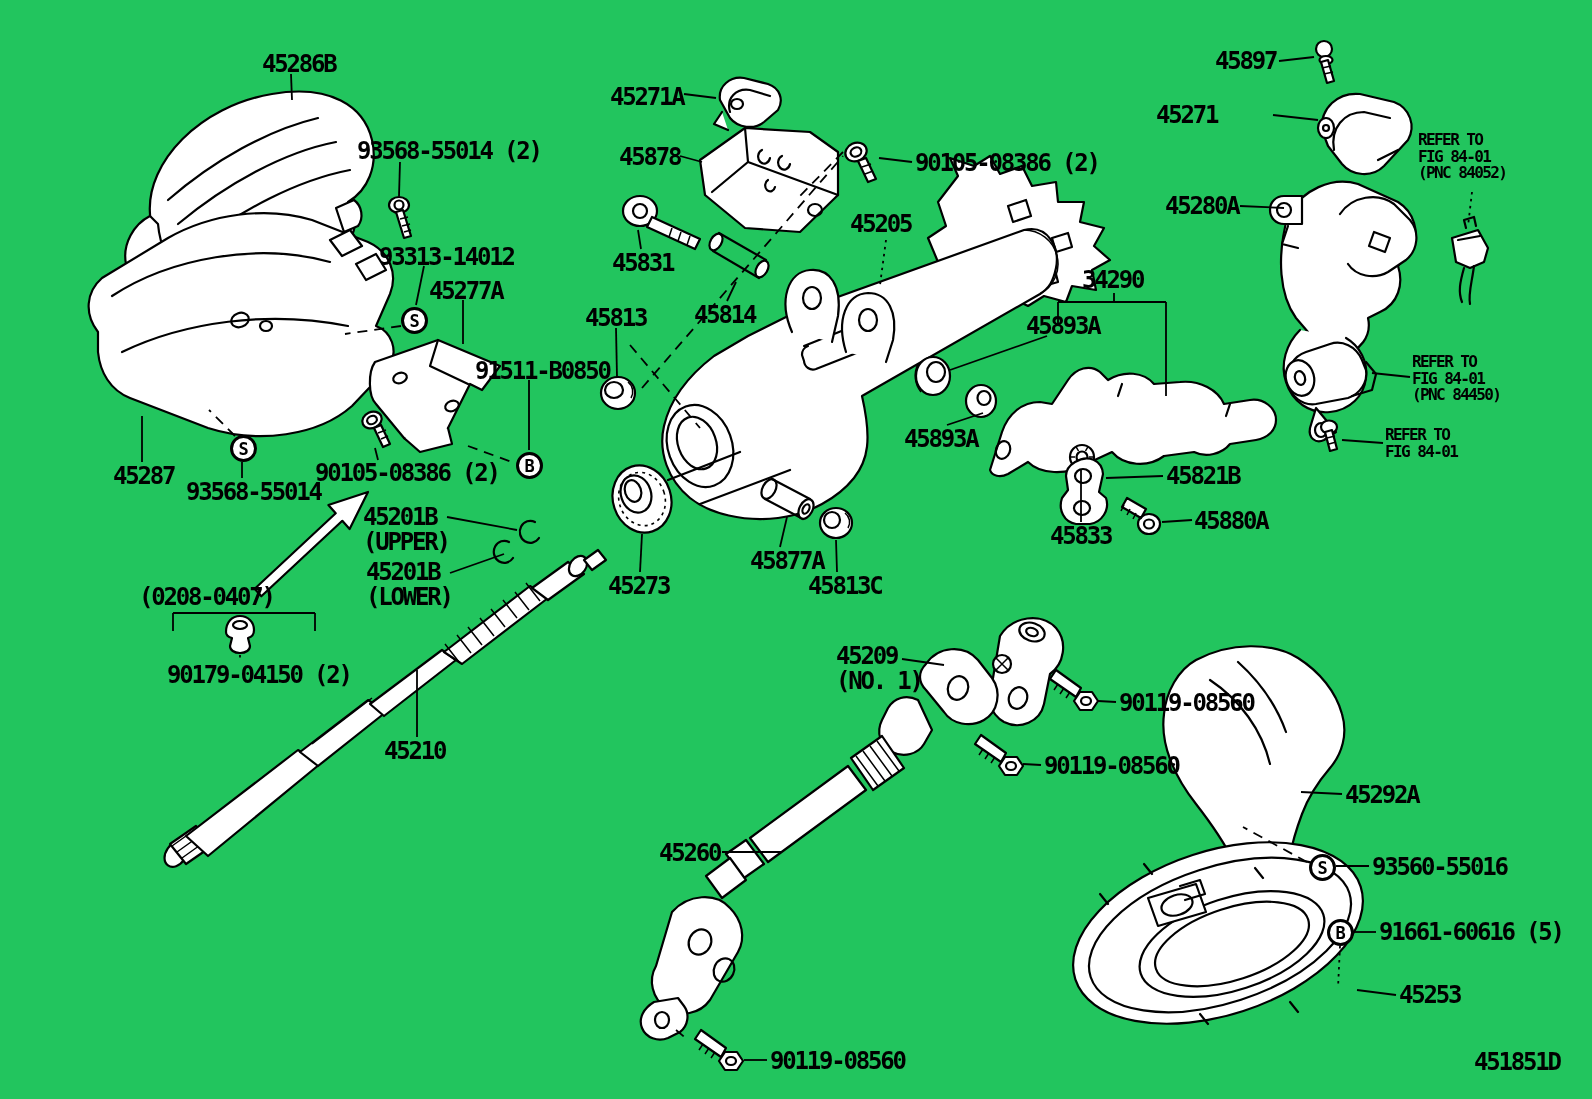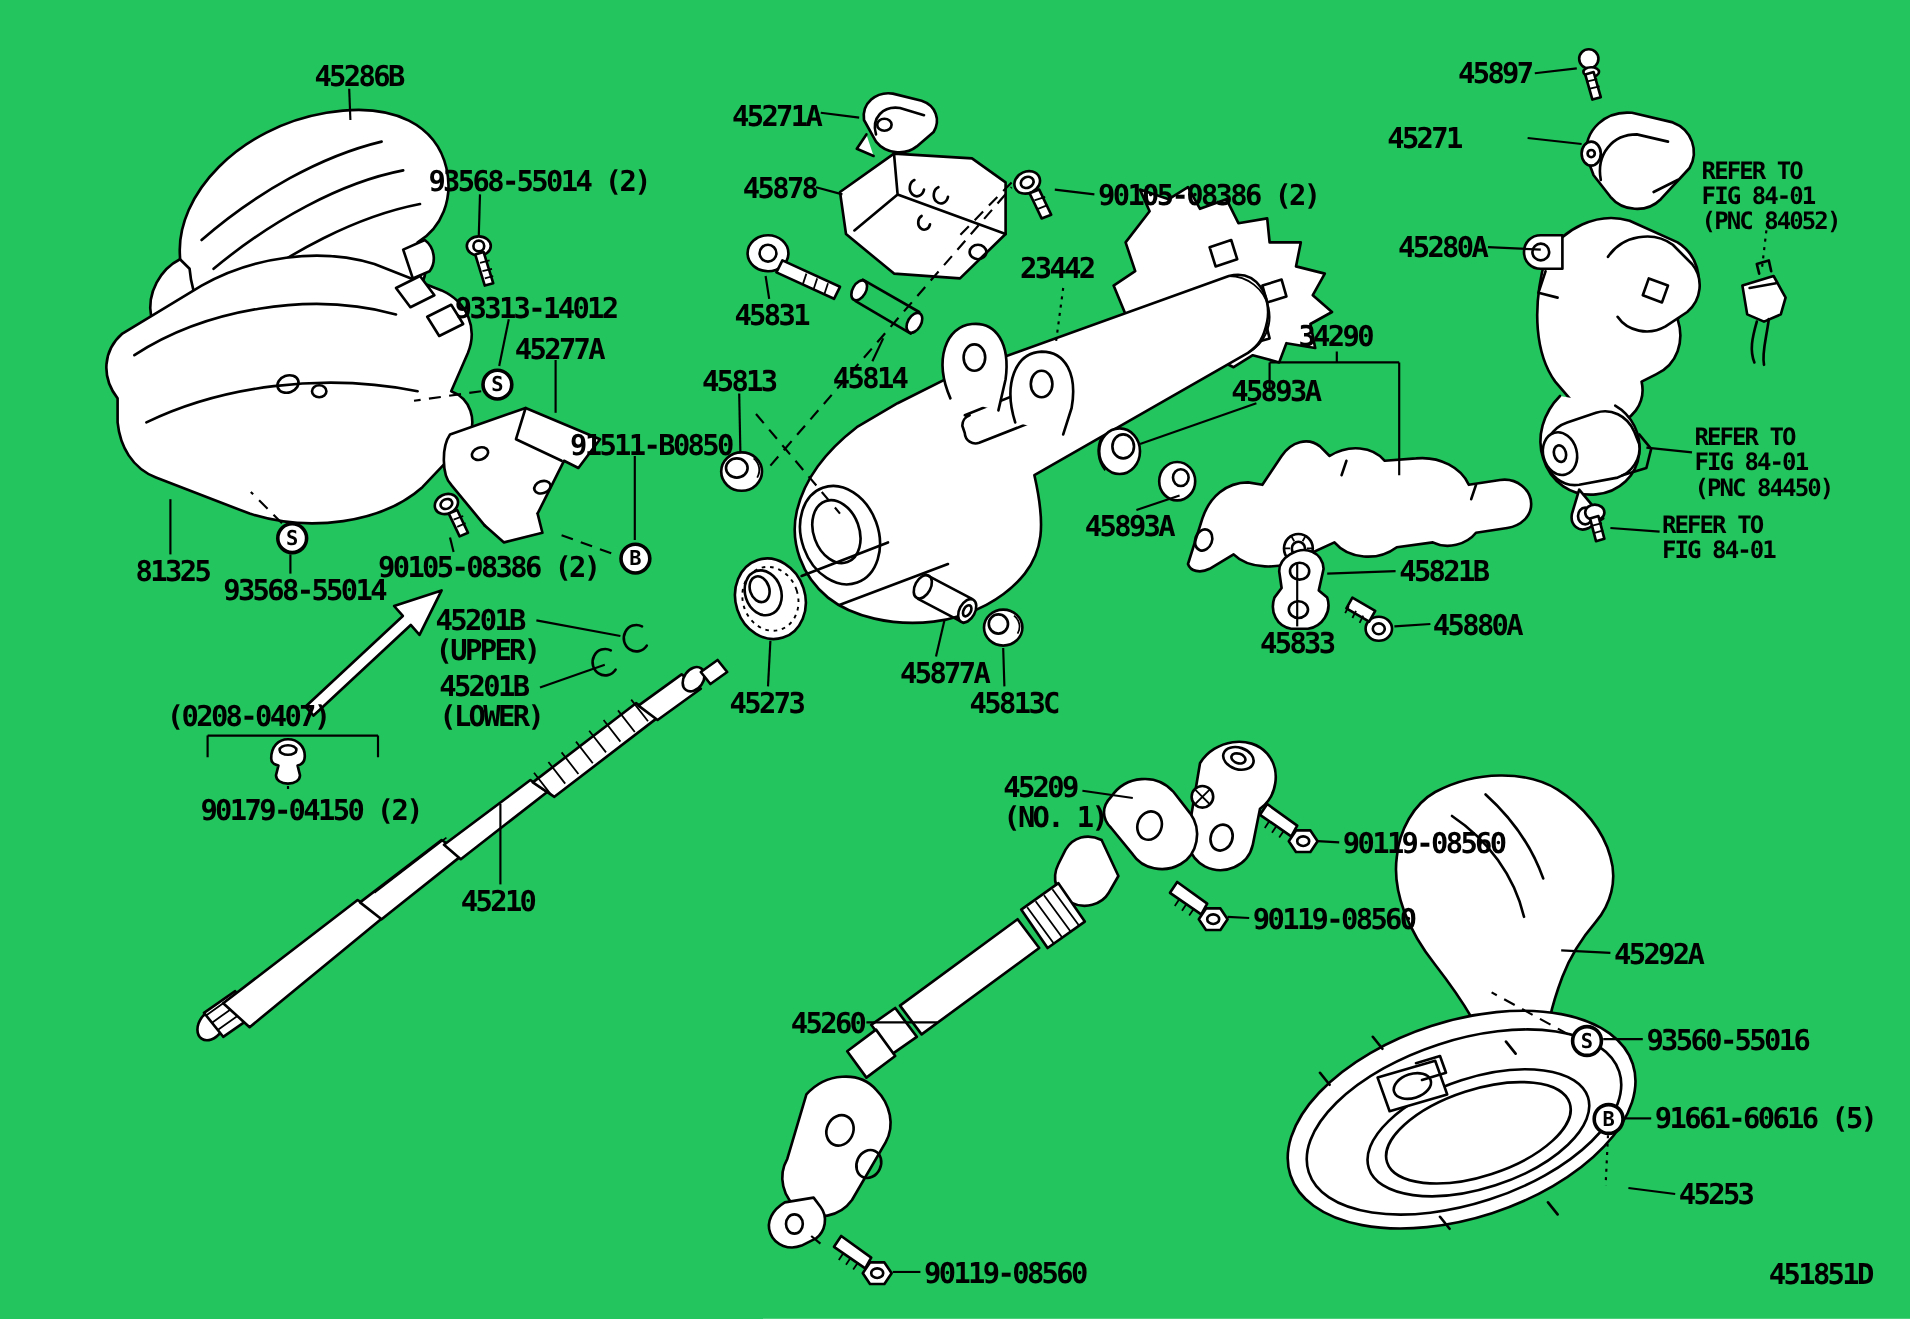--- a/index.html
+++ b/index.html
@@ -10,21 +10,21 @@
   svg.art { position:absolute; left:0; top:0; }
   svg .s  { stroke:#000; stroke-width:2.2; fill:#fff; stroke-linecap:round; stroke-linejoin:round; }
   svg .l  { stroke:#000; stroke-width:2.2; fill:none; stroke-linecap:round; stroke-linejoin:round; }
   svg .thin { stroke:#000; stroke-width:1.5; fill:none; }
   svg .ldr  { stroke:#000; stroke-width:1.8; fill:none; }
   svg .dash { stroke:#000; stroke-width:1.8; fill:none; stroke-dasharray:10 7; }
   svg .dot  { stroke:#000; stroke-width:1.8; fill:none; stroke-dasharray:2.5 4.5; }
   svg .knurl{ stroke:#000; stroke-width:1.6; fill:none; stroke-dasharray:3 4; }
   .lbl { position:absolute; color:#000; font-weight:bold; font-size:24px;
          letter-spacing:-2.2px; line-height:1.04; white-space:pre-line; }
-  .lbl.sm { font-size:20px; letter-spacing:-1.6px; }
+  .lbl.sm { font-size:16px; letter-spacing:-1.6px; }
   .marker { position:absolute; width:27px; height:27px; border:3px solid #000; border-radius:50%;
             background:#fff; color:#000; font-weight:bold; font-size:17px;
             display:flex; align-items:center; justify-content:center; letter-spacing:0; }
 </style>
 </head>
 <body>
 
 <div class="canvas">
 
 <svg class="art" width="1592" height="1099" viewBox="0 0 1592 1099">
@@ -352,36 +352,36 @@
     <path class="dot" d="M 1340,946 L 1338,988"></path>
     <path class="dot" d="M 1472,192 L 1468,226"></path>
   </g>
 </svg>
 
 <div class="lbl" style="left:262px;top:52px">45286B</div>
 <div class="lbl" style="left:357px;top:139px">93568-55014 (2)</div>
 <div class="lbl" style="left:379px;top:245px">93313-14012</div>
 <div class="lbl" style="left:429px;top:279px">45277A</div>
 <div class="lbl" style="left:475px;top:359px">91511-B0850</div>
-<div class="lbl" style="left:113px;top:464px">81325</div>
+<div class="lbl" style="left:113px;top:464px">45287</div>
 <div class="lbl" style="left:186px;top:480px">93568-55014</div>
 <div class="lbl" style="left:315px;top:461px">90105-08386 (2)</div>
 <div class="lbl" style="left:363px;top:505px">45201B
 (UPPER)</div>
 <div class="lbl" style="left:366px;top:560px">45201B
 (LOWER)</div>
 <div class="lbl" style="left:139px;top:585px">(0208-0407)</div>
 <div class="lbl" style="left:167px;top:663px">90179-04150 (2)</div>
 <div class="lbl" style="left:384px;top:739px">45210</div>
 <div class="lbl" style="left:610px;top:85px">45271A</div>
 <div class="lbl" style="left:619px;top:145px">45878</div>
 <div class="lbl" style="left:612px;top:251px">45831</div>
 <div class="lbl" style="left:694px;top:303px">45814</div>
 <div class="lbl" style="left:585px;top:306px">45813</div>
-<div class="lbl" style="left:850px;top:212px">23442</div>
+<div class="lbl" style="left:850px;top:212px">45205</div>
 <div class="lbl" style="left:915px;top:151px">90105-08386 (2)</div>
 <div class="lbl" style="left:1082px;top:268px">34290</div>
 <div class="lbl" style="left:1026px;top:314px">45893A</div>
 <div class="lbl" style="left:904px;top:427px">45893A</div>
 <div class="lbl" style="left:608px;top:574px">45273</div>
 <div class="lbl" style="left:750px;top:549px">45877A</div>
 <div class="lbl" style="left:808px;top:574px">45813C</div>
 <div class="lbl" style="left:1050px;top:524px">45833</div>
 <div class="lbl" style="left:1166px;top:464px">45821B</div>
 <div class="lbl" style="left:1194px;top:509px">45880A</div>

